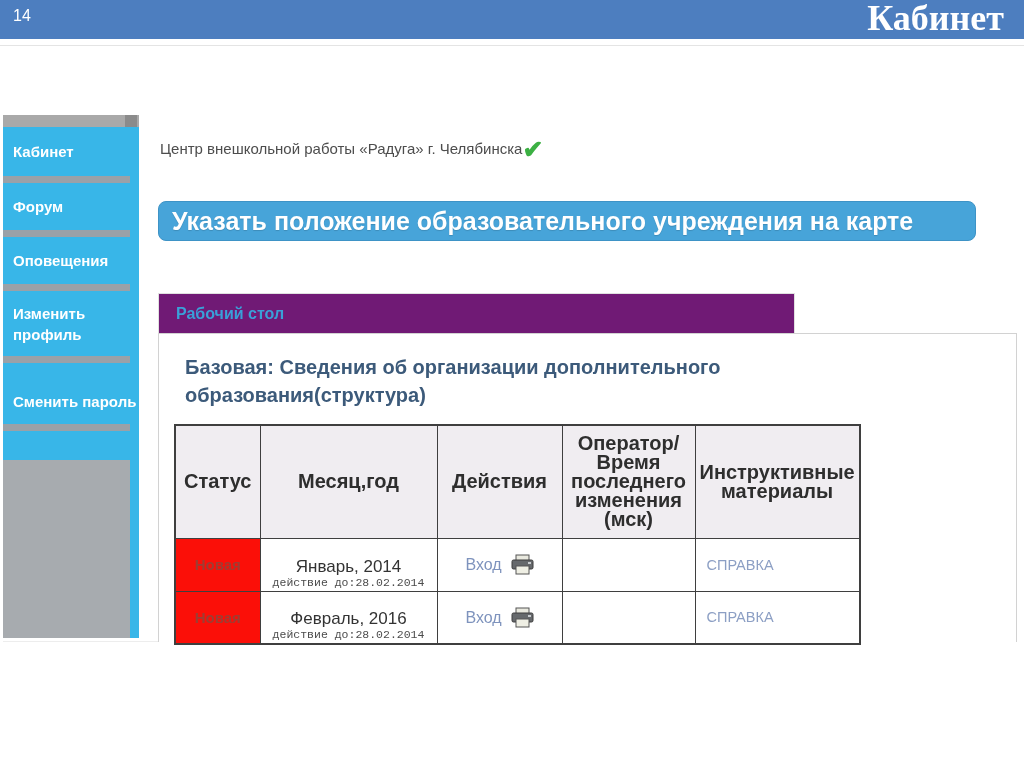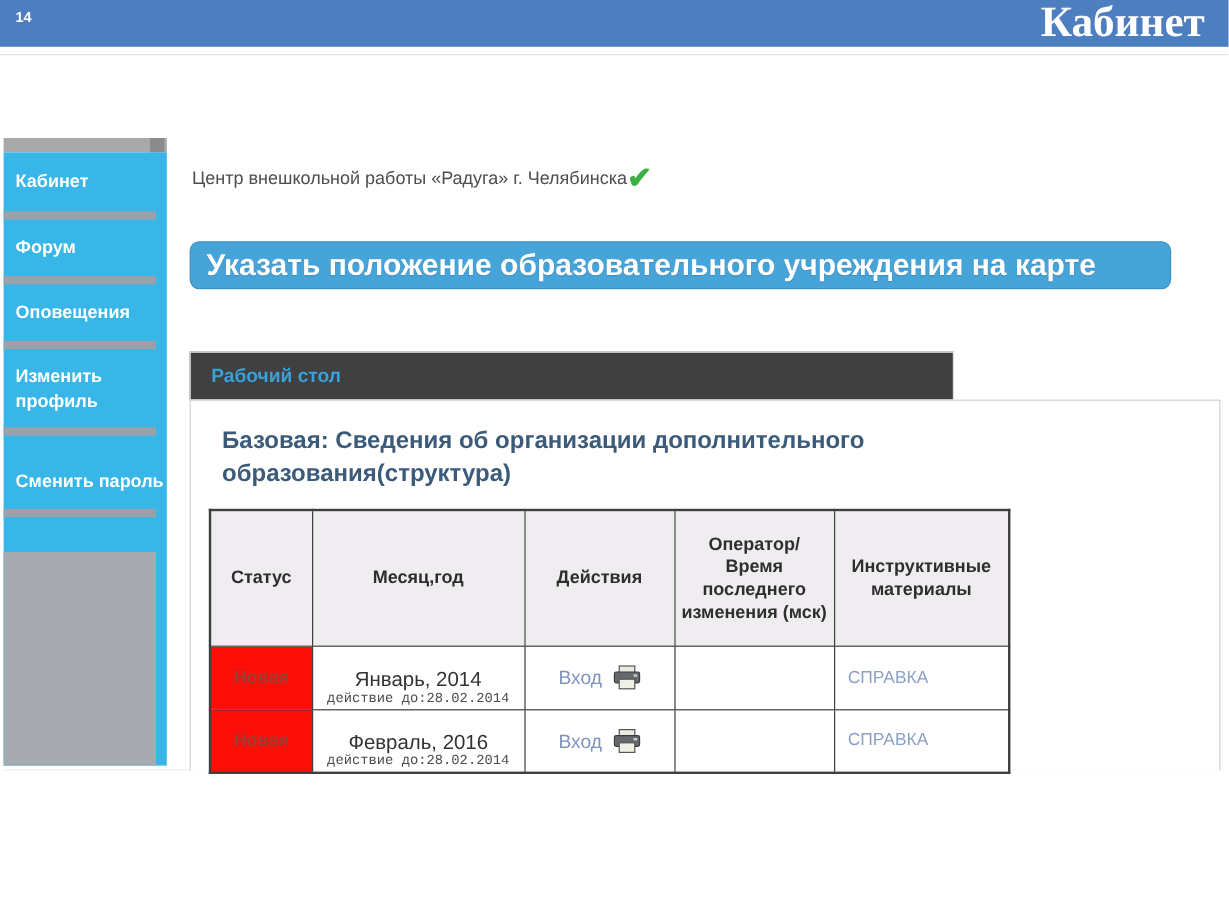--- a/index.html
+++ b/index.html
@@ -1,21 +1,21 @@
 <!DOCTYPE html>
 <html><head>
 <meta charset="utf-8">
 <style>
   html,body{margin:0;padding:0;background:#fff;}
   .slide{position:relative;width:1024px;height:768px;background:#ffffff;overflow:hidden;
          font-family:"Liberation Sans",sans-serif;}
 
   
   .topbar{position:absolute;left:0;top:0;width:1024px;height:39px;background:#4d7ebf;}
-  .slide-num{position:absolute;left:13px;top:7px;color:#ffffff;font-size:12px;font-weight:bold;}
+  .slide-num{position:absolute;left:13px;top:7px;color:#ffffff;font-size:16px;font-weight:normal;}
   .slide-title{position:absolute;right:20px;top:-2px;color:#ffffff;
                font-family:"Liberation Serif",serif;font-weight:bold;font-size:36px;line-height:40px;}
   .hairline{position:absolute;left:0;top:45px;width:1024px;height:1px;background:#e4e4e4;}
 
   
   .sb-topstrip{position:absolute;left:3px;top:115px;width:136px;height:12px;background:#a9a9a9;}
   .sb-thumb{position:absolute;right:2px;top:0;width:12px;height:12px;background:#8b8b8b;}
   .sb-body{position:absolute;left:3px;top:127px;width:136px;height:511px;background:#38b6e8;}
   .sb-item{display:flex;flex-direction:column;justify-content:center;
            padding-left:10px;box-sizing:border-box;color:#ffffff;font-size:15px;font-weight:600;
@@ -33,34 +33,34 @@
   .bc-check{color:#3cb043;font-size:25px;font-weight:bold;vertical-align:-4px;line-height:0;}
 
   
   .map-btn{position:absolute;left:158px;top:201px;width:818px;height:40px;box-sizing:border-box;
            background:#47a4d9;border:1px solid #3e93c6;border-radius:8px;
            display:flex;align-items:center;padding-left:13px;cursor:pointer;}
   .map-btn span{color:#ffffff;font-size:25px;font-weight:bold;text-shadow:0 1px 1px rgba(0,0,0,.15);}
 
   
   .tab-strip{position:absolute;left:158px;top:293px;width:637px;height:40px;box-sizing:border-box;
-             background:#404040;border:1px solid #e0e0e0;border-bottom:none;
+             background:#701a75;border:1px solid #e0e0e0;border-bottom:none;
              display:flex;align-items:center;padding-left:17px;cursor:pointer;}
   .tab-strip span{color:#3aa0d8;font-size:16px;font-weight:bold;}
   .panel{position:absolute;left:158px;top:333px;width:859px;height:309px;box-sizing:border-box;
          background:#ffffff;border:1px solid #d2d2d2;border-bottom:none;}
   .panel-heading{margin:19px 0 0 26px;width:610px;color:#3c5a7a;font-size:20px;
                  font-weight:bold;line-height:28px;}
 
   
   table.report{border-collapse:collapse;margin:15px 0 0 15px;border:2px solid #3f3f3f;
                table-layout:fixed;}
   table.report td,table.report th{border:1px solid #3f3f3f;box-sizing:border-box;
                overflow:hidden;vertical-align:middle;}
-  th.hdr{background:#f0edf1;color:#2e2e2e;font-size:15px;font-weight:bold;
+  th.hdr{background:#f0edf1;color:#2e2e2e;font-size:20px;font-weight:bold;
          text-align:center;line-height:19px;white-space:pre-line;padding:4px 4px;height:113px;}
   td{height:53px;}
   td.status{background:#fb0f08;color:#9e3d33;font-size:15px;font-weight:bold;text-align:center;}
   td.month{text-align:center;color:#333333;}
   .month-main{font-size:17px;line-height:19px;margin-top:16px;}
   .month-sub{font-size:11.5px;color:#4c4c4c;line-height:13px;font-family:Liberation Mono, monospace;}
   td.actions{text-align:center;}
   .enter-link{color:#7e93bd;font-size:16px;cursor:pointer;}
   .printer{vertical-align:-5px;margin-left:9px;cursor:pointer;}
   td.materials{padding-left:11px;}

